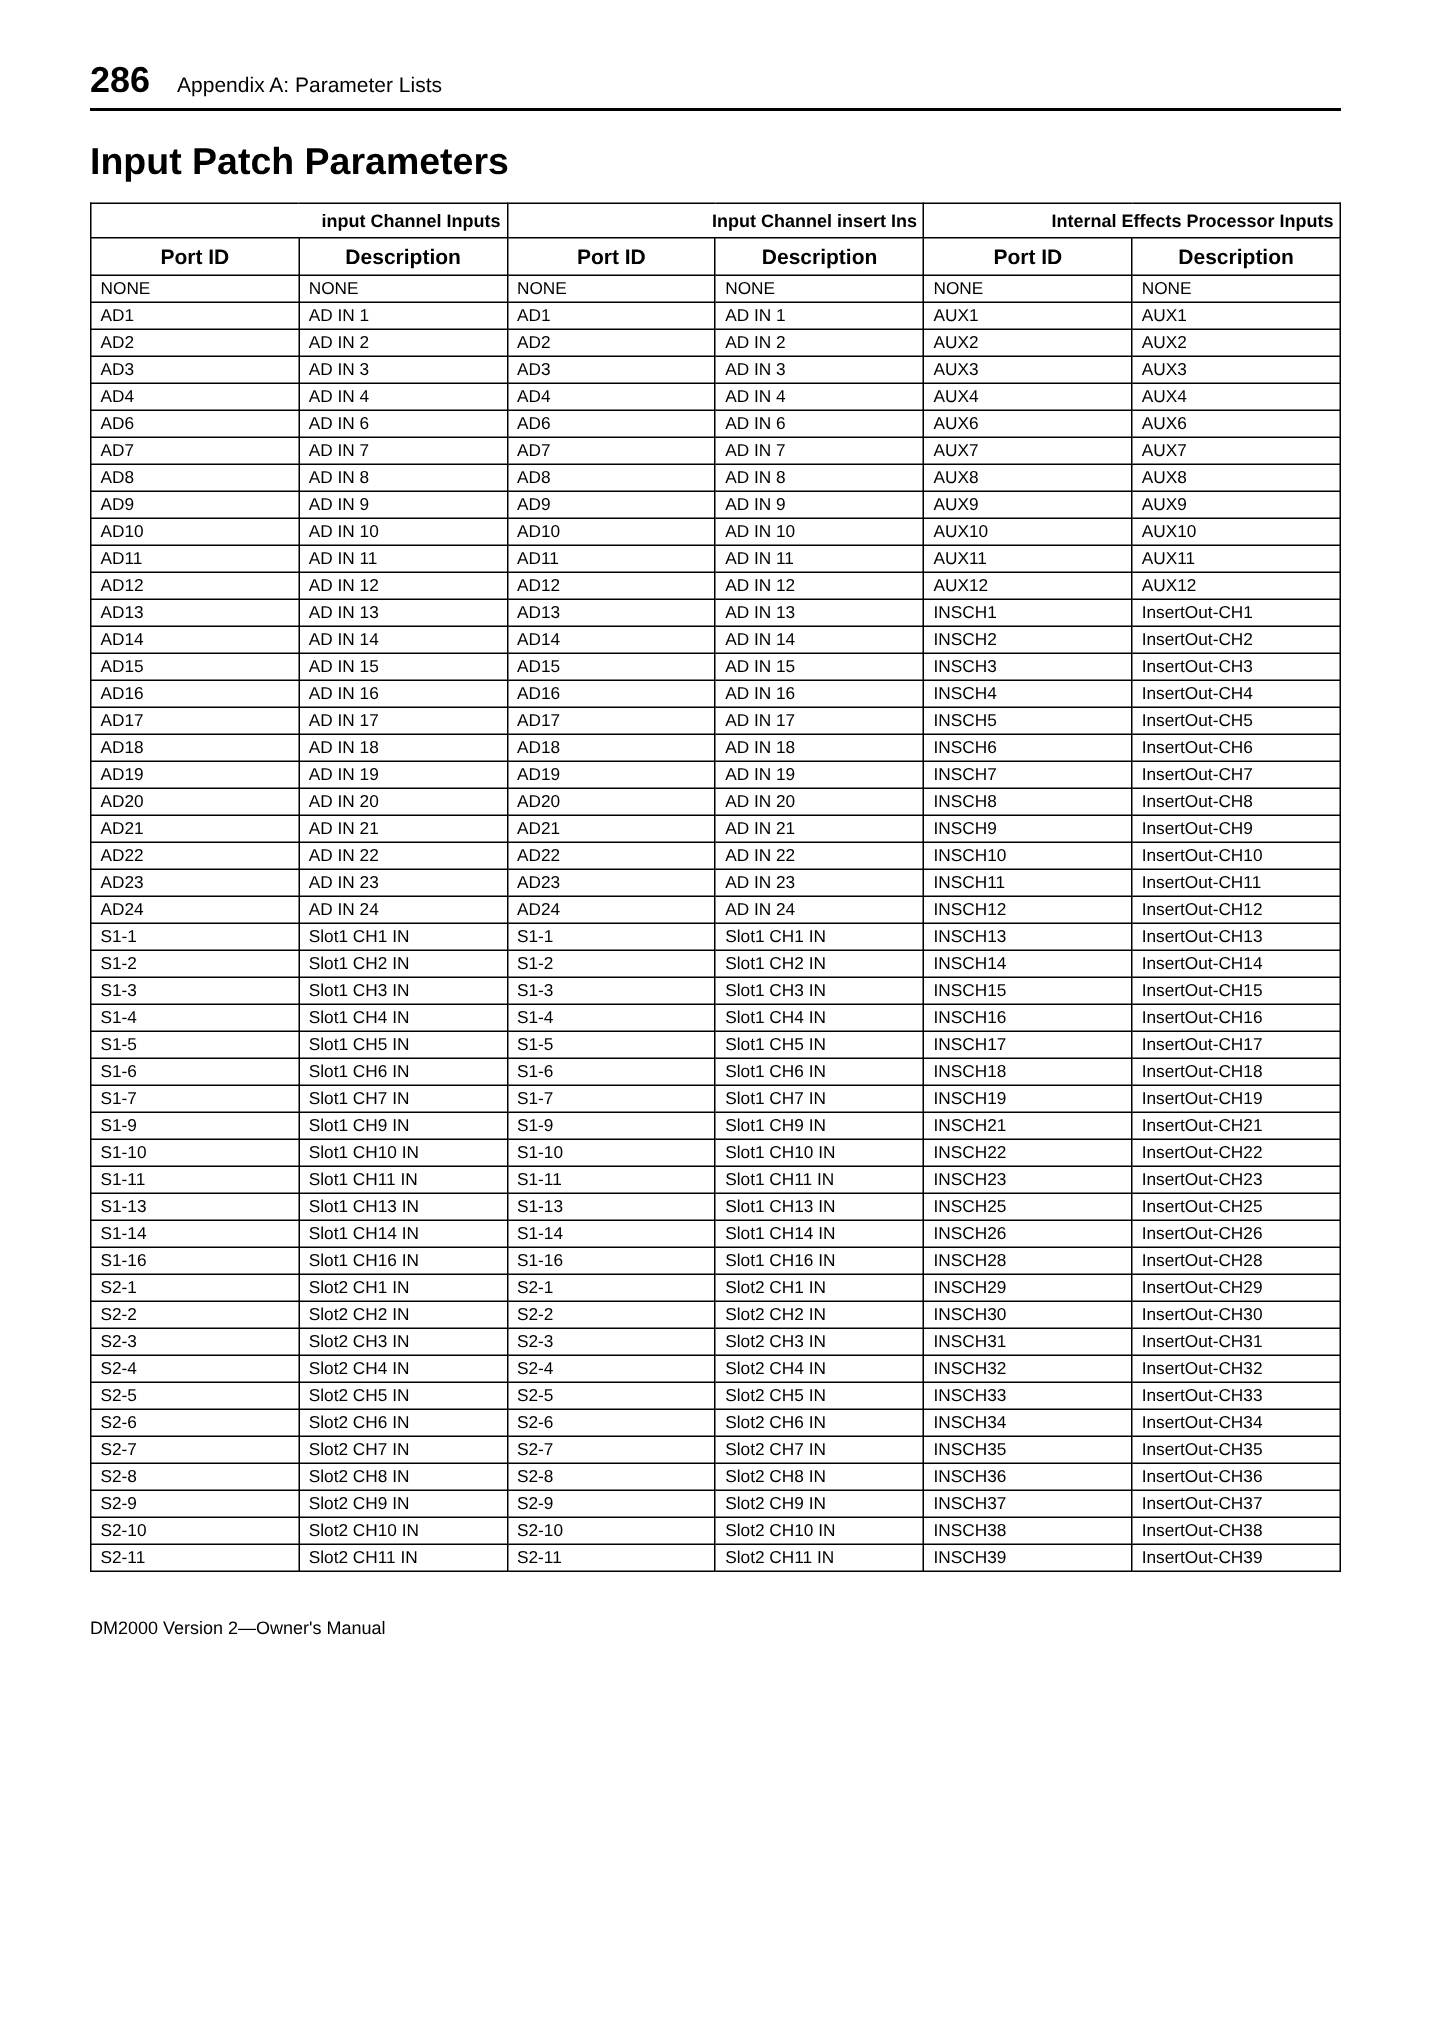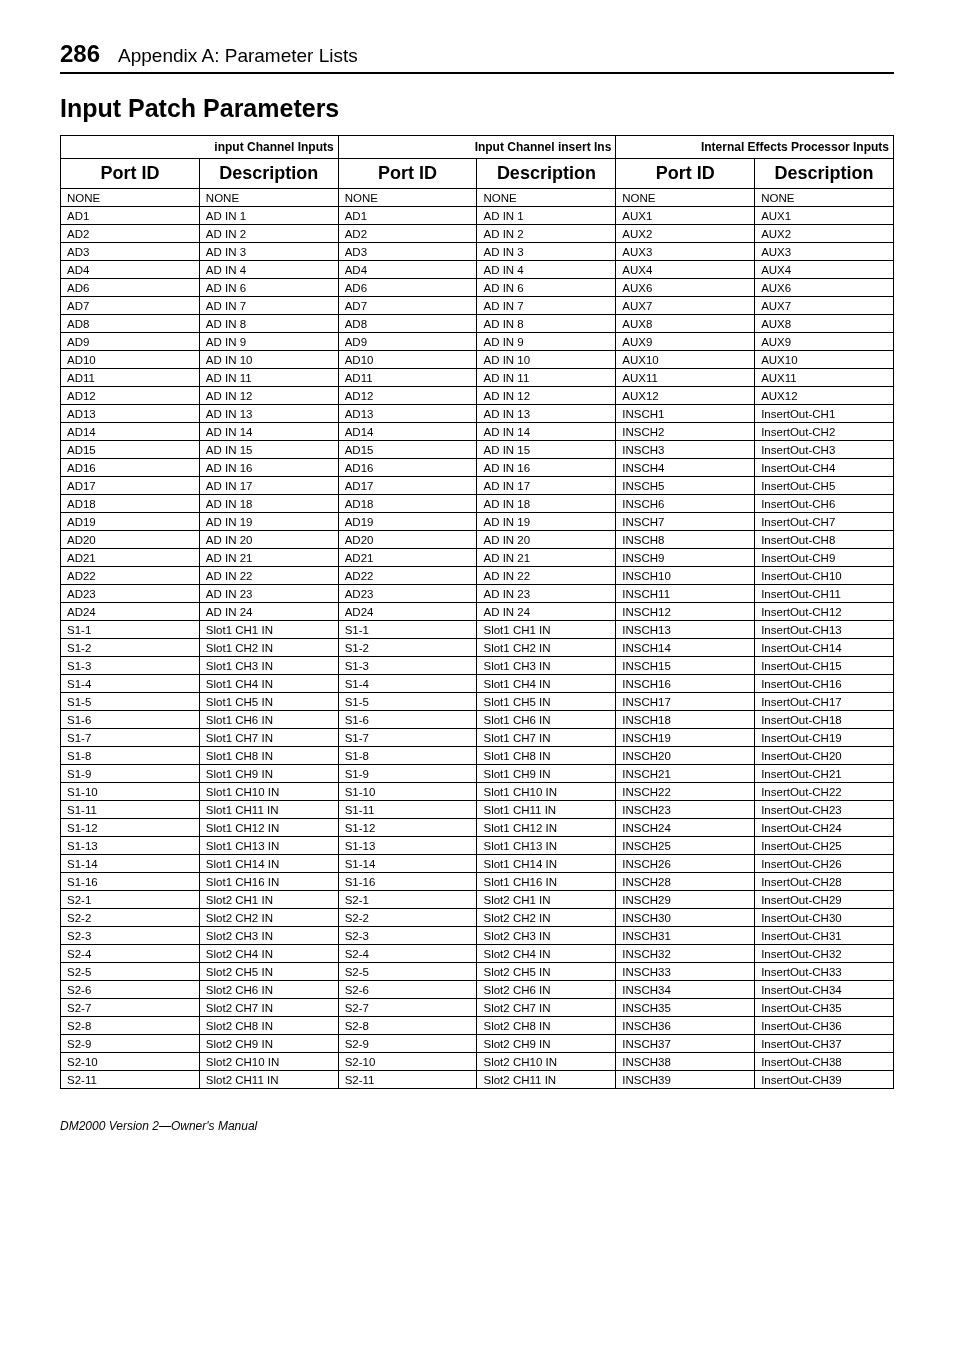--- a/index.html
+++ b/index.html
@@ -1,26 +1,26 @@
 <!DOCTYPE html>
 <html><head>
 <meta charset="utf-8">
 <style>
 * { box-sizing: border-box; margin: 0; padding: 0; }
 body { font-family: Arial, Helvetica, sans-serif; background: #fff; color: #000; width: 954px; margin: 0 auto; padding: 0; }
 .page { padding: 40px 60px 30px 60px; }
 .header-row { display: flex; align-items: baseline; border-bottom: 2px solid #000; padding-bottom: 4px; margin-bottom: 20px; text-align: center; }
 .page-num { font-size: 24px; font-weight: bold; margin-right: 18px; }
-.appendix-title { font-size: 19px; }
+.appendix-title { font-size: 14px; }
 .section-title { font-size: 25px; font-weight: bold; margin-bottom: 12px; }
 table { border-collapse: collapse; width: 100%; table-layout: fixed; font-size: 11.5px; }
 th, td { border: 1px solid #000; padding: 2px 6px; text-align: left; vertical-align: middle; height: 18px; overflow: hidden; white-space: nowrap; }
 thead tr:first-child th { font-weight: bold; text-align: right; font-size: 12px; padding: 4px; }
-thead tr:nth-child(2) th { font-weight: bold; text-align: center; font-size: 18px; padding: 4px; }
-.footer { font-style: italic; font-size: 12px; margin-top: 30px; }
+thead tr:nth-child(2) th { font-weight: bold; text-align: center; font-size: 14px; padding: 4px; }
+.footer { font-size: 12px; margin-top: 30px; }
 </style>
 </head>
 <body>
 
 <div class="page">
 
   <div class="header-row">
     <span class="page-num">286</span>
     <span class="appendix-title">Appendix A: Parameter Lists</span>
   </div>
@@ -286,28 +286,20 @@
         </tr>
         <tr>
           <td>S1-7</td>
           <td>Slot1 CH7 IN</td>
           <td>S1-7</td>
           <td>Slot1 CH7 IN</td>
           <td>INSCH19</td>
           <td>InsertOut-CH19</td>
         </tr>
         <tr>
-          <td>S1-8</td>
-          <td>Slot1 CH8 IN</td>
-          <td>S1-8</td>
-          <td>Slot1 CH8 IN</td>
-          <td>INSCH20</td>
-          <td>InsertOut-CH20</td>
-        </tr>
-        <tr>
           <td>S1-9</td>
           <td>Slot1 CH9 IN</td>
           <td>S1-9</td>
           <td>Slot1 CH9 IN</td>
           <td>INSCH21</td>
           <td>InsertOut-CH21</td>
         </tr>
         <tr>
           <td>S1-10</td>
           <td>Slot1 CH10 IN</td>
@@ -318,28 +310,20 @@
         </tr>
         <tr>
           <td>S1-11</td>
           <td>Slot1 CH11 IN</td>
           <td>S1-11</td>
           <td>Slot1 CH11 IN</td>
           <td>INSCH23</td>
           <td>InsertOut-CH23</td>
         </tr>
         <tr>
-          <td>S1-12</td>
-          <td>Slot1 CH12 IN</td>
-          <td>S1-12</td>
-          <td>Slot1 CH12 IN</td>
-          <td>INSCH24</td>
-          <td>InsertOut-CH24</td>
-        </tr>
-        <tr>
           <td>S1-13</td>
           <td>Slot1 CH13 IN</td>
           <td>S1-13</td>
           <td>Slot1 CH13 IN</td>
           <td>INSCH25</td>
           <td>InsertOut-CH25</td>
         </tr>
         <tr>
           <td>S1-14</td>
           <td>Slot1 CH14 IN</td>

